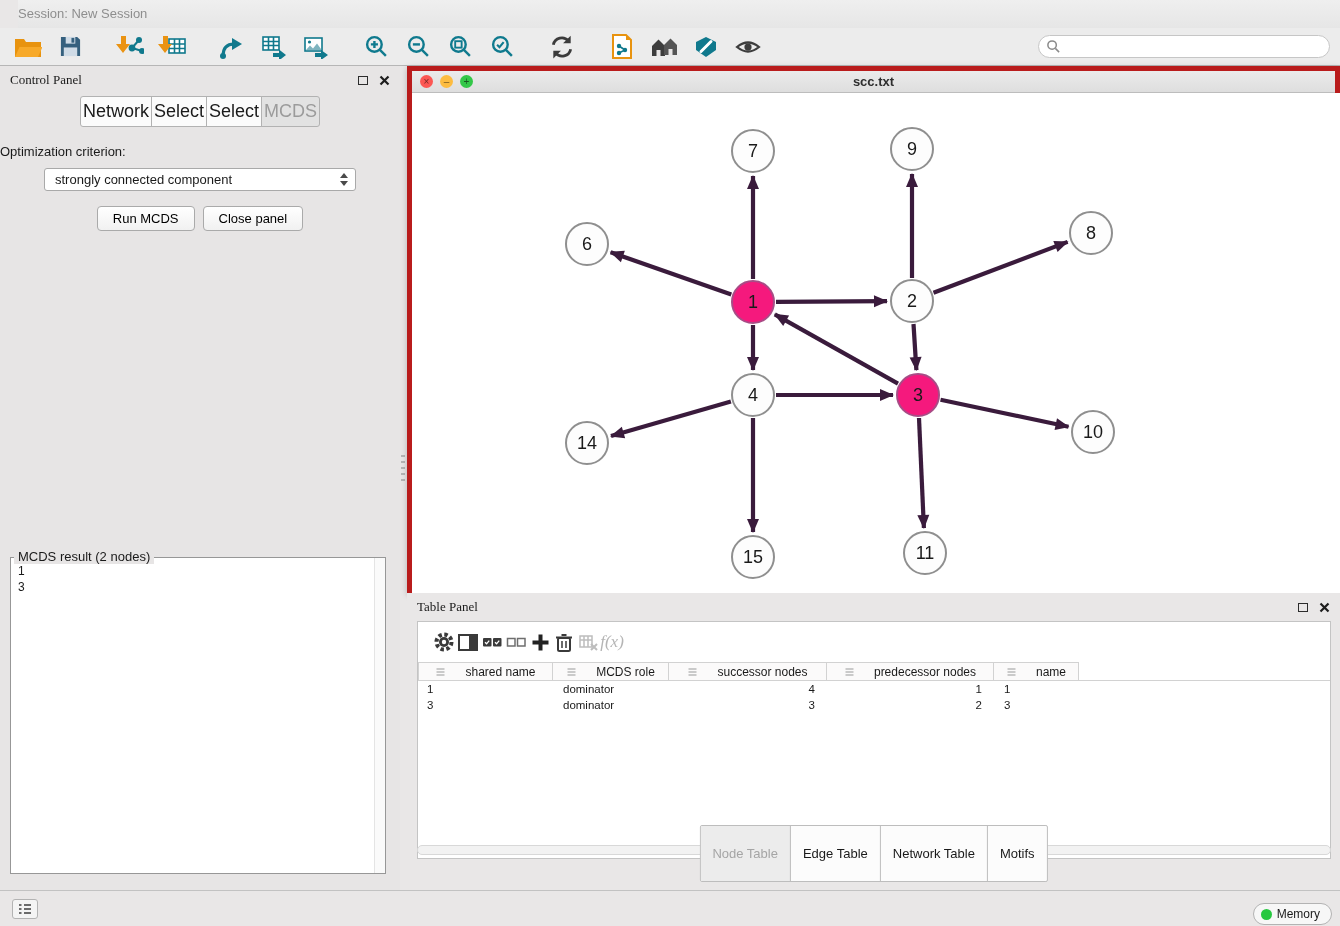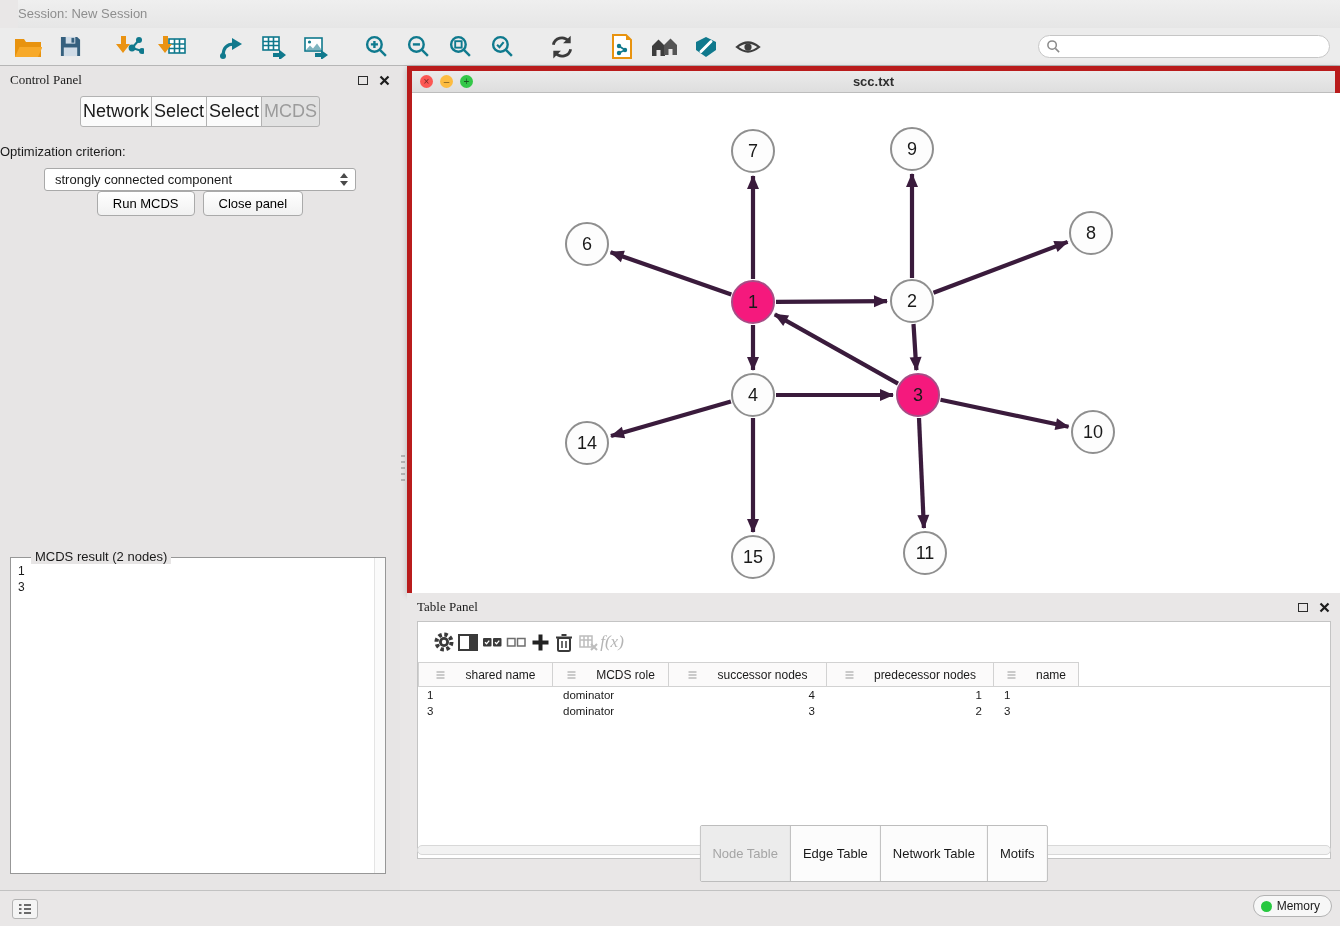--- a/index.html
+++ b/index.html
@@ -33,25 +33,25 @@
   .cp-tab.active { background:#e2e2e2; color:#9b9b9b; }
   .cp-content { position:absolute; top:54px; left:0; right:0; bottom:0; }
   .opt-label { text-align:left; margin-top:24px; font-size:13px; }
   .criterion-select { width:312px; height:23px; margin:9px auto 0; background:#fff; border:1px solid #a9a9a9;
     border-radius:3px; display:flex; align-items:center; padding:0 24px 0 10px; font-size:13px; position:relative; }
   .spinners { position:absolute; right:7px; top:4px; display:flex; flex-direction:column; align-items:center; }
   .tri-up { width:0; height:0; border-left:4px solid transparent; border-right:4px solid transparent;
     border-bottom:5px solid #4a4a4a; margin-bottom:3px; }
   .tri-down { width:0; height:0; border-left:4px solid transparent; border-right:4px solid transparent;
     border-top:5px solid #4a4a4a; }
-  .cp-buttons { display:flex; justify-content:center; gap:8px; }
+  .cp-buttons { display:flex; justify-content:center; gap:8px; margin-top:15px; }
   .cp-btn { padding:4px 15px; font-size:13px; background:linear-gradient(#ffffff,#f1f1f1);
     border:1px solid #aaa; border-radius:4px; }
   .result-wrap { position:absolute; left:10px; right:14px; top:430px; bottom:16px; }
-  .result-title { position:absolute; top:0; left:21px; background:#e7e5e5; padding:0 4px;
+  .result-title { position:absolute; top:0; left:4px; background:#e7e5e5; padding:0 4px;
     font-size:13px; line-height:14px; z-index:2; }
   .result-box { position:absolute; top:7px; left:0; right:0; bottom:0; border:1px solid #979797; background:#fff; }
   .result-list { padding:5px 7px; font-size:12px; line-height:16px; }
   .result-scrollbar { position:absolute; right:0; top:0; bottom:0; width:11px;
     border-left:1px solid #e4e4e4; background:#fafafa; }
 
   
   .network-window { position:absolute; left:407px; top:66px; width:933px; height:527px;
     border:5px solid #b91c1c; background:#d946ef; box-shadow:0 2px 6px rgba(0,0,0,.22); }
   .nw-titlebar { height:22px; background:linear-gradient(#ebebeb,#dedede); border-bottom:1px solid #bdbdbd;
@@ -70,21 +70,21 @@
     background:repeating-linear-gradient(90deg,#b5b5b5 0 2px, transparent 2px 6px); }
 
   
   .table-panel { position:absolute; left:407px; top:593px; width:933px; height:297px; background:#e9e7e7; }
   .tp-card { position:absolute; left:10px; right:9px; top:28px; height:238px; background:#fff; border:1px solid #c4c4c4; }
   .tp-toolbar { height:40px; display:flex; align-items:center; padding-left:14px; }
   .tp-tool { width:24px; height:24px; display:flex; align-items:center; justify-content:center; }
   .fx { font-family:"Liberation Serif", serif; font-style:italic; font-size:17px; color:#b5b5b5; }
   .nt-grid { display:grid; grid-template-columns:135px 116px 158px 167px 85px 1fr; }
   .nt-header .nt-cell { border:1px solid #d2d2d2; border-left:none; background:#fbfafa; display:flex;
-    align-items:center; justify-content:center; gap:19px; font-size:12px; height:25px; }
+    align-items:center; justify-content:center; gap:19px; font-size:12px; height:19px; }
   .nt-header .nt-cell:first-child { border-left:1px solid #d2d2d2; }
   .nt-header .nt-cell.colf { border-right:none; border-top:none; border-bottom:1px solid #d2d2d2; background:#fff; }
   .nt-row { height:16px; }
   .nt-row .nt-cell { font-size:11.5px; line-height:16px; overflow:hidden; white-space:nowrap; }
   .nt-row .col0 { padding-left:9px; }
   .nt-row .col1 { padding-left:10px; }
   .nt-row .col2, .nt-row .col3 { text-align:right; padding-right:12px; }
   .nt-row .col4 { padding-left:10px; }
   .tp-hscroll { position:absolute; left:10px; right:9px; top:252px; height:10px; background:#f2f2f2;
     border:1px solid #d8d8d8; border-radius:5px; }
@@ -92,21 +92,21 @@
     border:1px solid #bdbdbd; background:#fcfcfc; border-radius:2px; }
   .tp-tab { font-size:13px; padding:20px 12px; border-right:1px solid #bdbdbd; }
   .tp-tab:last-child { border-right:none; }
   .tp-tab.active { background:#ececec; color:#a5a5a5; }
 
   
   .status-bar { position:absolute; left:0; top:890px; width:100%; height:36px; background:#e9e7e7;
     border-top:1px solid #c2c2c2; }
   .list-btn { position:absolute; left:12px; top:8px; width:26px; height:20px; border:1px solid #b3b3b3;
     border-radius:3px; background:#f4f4f4; display:flex; align-items:center; justify-content:center; }
-  .memory-btn { position:absolute; right:8px; top:4px; height:22px; border:1px solid #b3b3b3; border-radius:11px;
+  .memory-btn { position:absolute; right:8px; top:12px; height:22px; border:1px solid #b3b3b3; border-radius:11px;
     background:#f7f7f7; display:flex; align-items:center; gap:5px; padding:0 11px 0 7px; font-size:12px; }
   .mem-dot { width:11px; height:11px; border-radius:50%; }
 </style>
 </head>
 <body>
 
 <div class="titlebar">
   <span>Session: New Session</span>
 </div>
 

